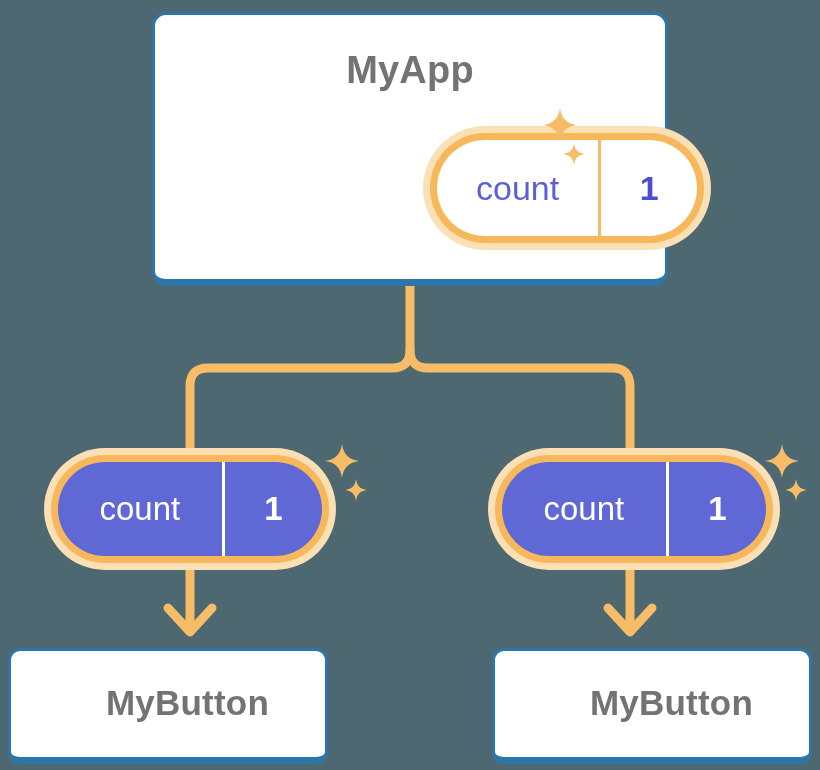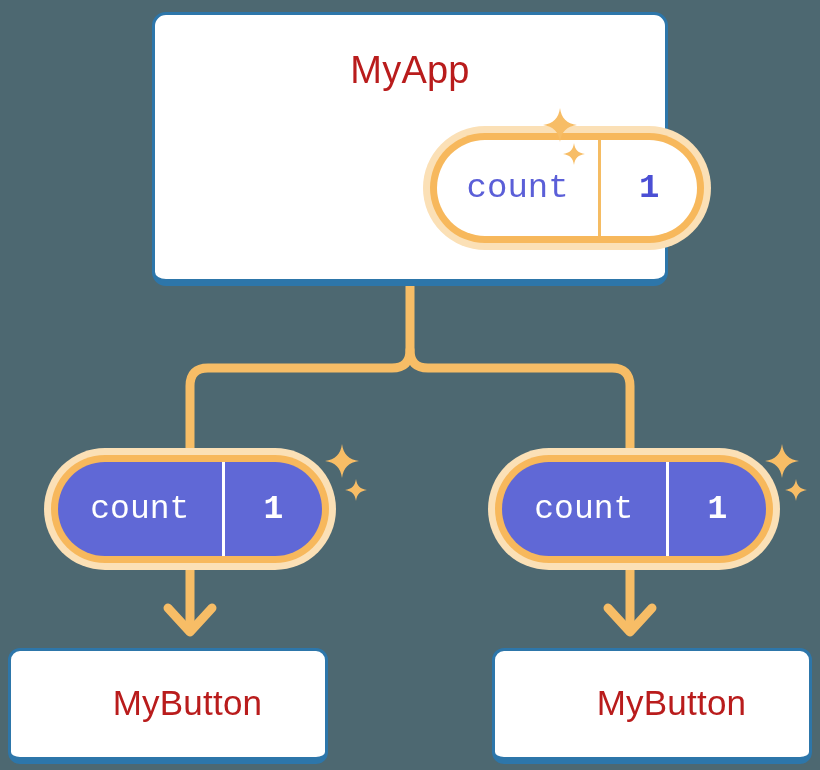--- a/index.html
+++ b/index.html
@@ -32,22 +32,22 @@
   
   .card {
     position: absolute;
     background: #ffffff;
     border: 3px solid #2d76aa;
     border-bottom-width: 7px;
     border-radius: 14px;
     box-sizing: border-box;
   }
   .card-title {
-    color: #b91c1c;
-    font-weight: 400;
+    color: #737373;
+    font-weight: 700;
     letter-spacing: 0.2px;
     text-align: center;
     white-space: nowrap;
   }
 
   
   #app-card {
     left: 152px;
     top: 12px;
     width: 516px;
@@ -71,21 +71,20 @@
   #button-left  { left: 8px;   top: 648px; width: 320px; }
   #button-right { left: 492px; top: 648px; width: 320px; }
 
   
   .pill-wrap {
     position: absolute;
     border-radius: 999px;
     background: #fbe0b6;           
     padding: 7px;
     box-sizing: border-box;
-    font-family: Liberation Mono, monospace;
   }
   .pill-ring {
     width: 100%;
     height: 100%;
     border-radius: 999px;
     background: #f7b85c;           
     padding: 7px;
     box-sizing: border-box;
   }
   .pill-body {

